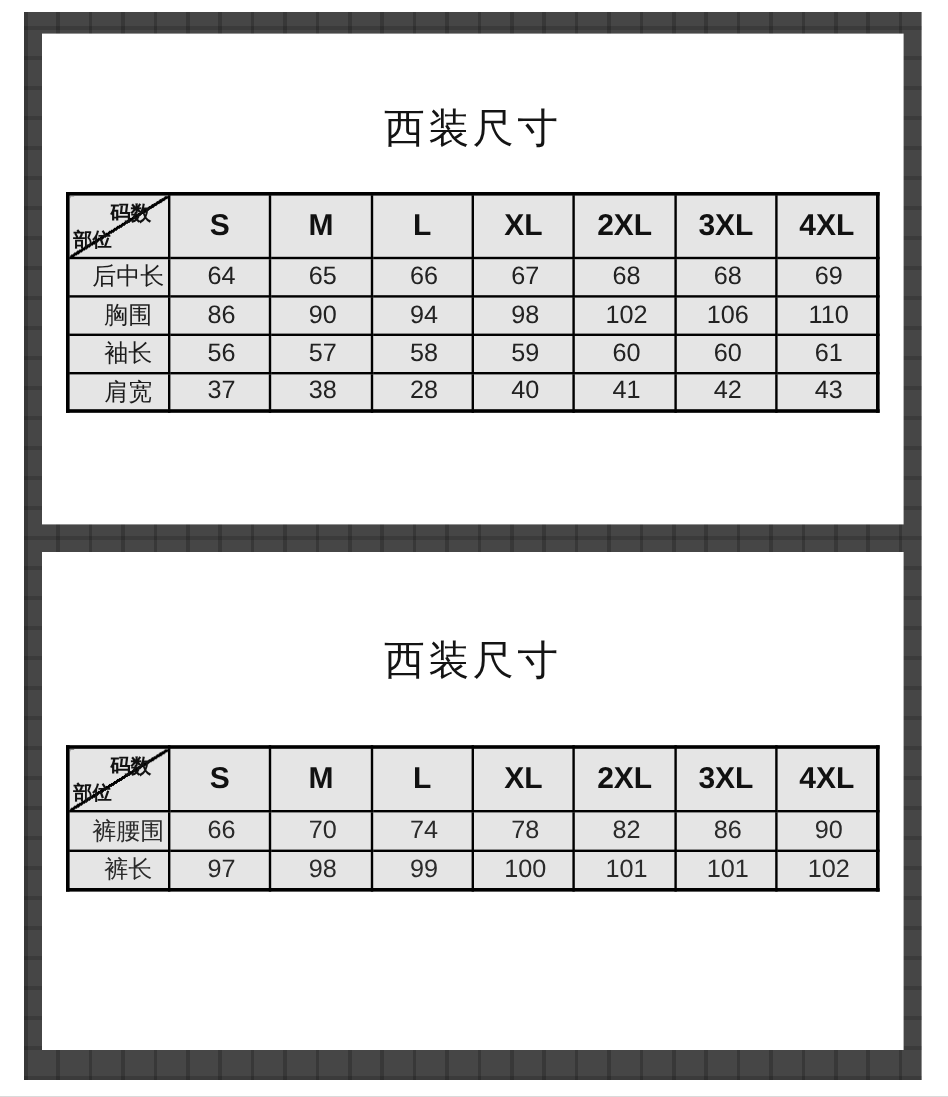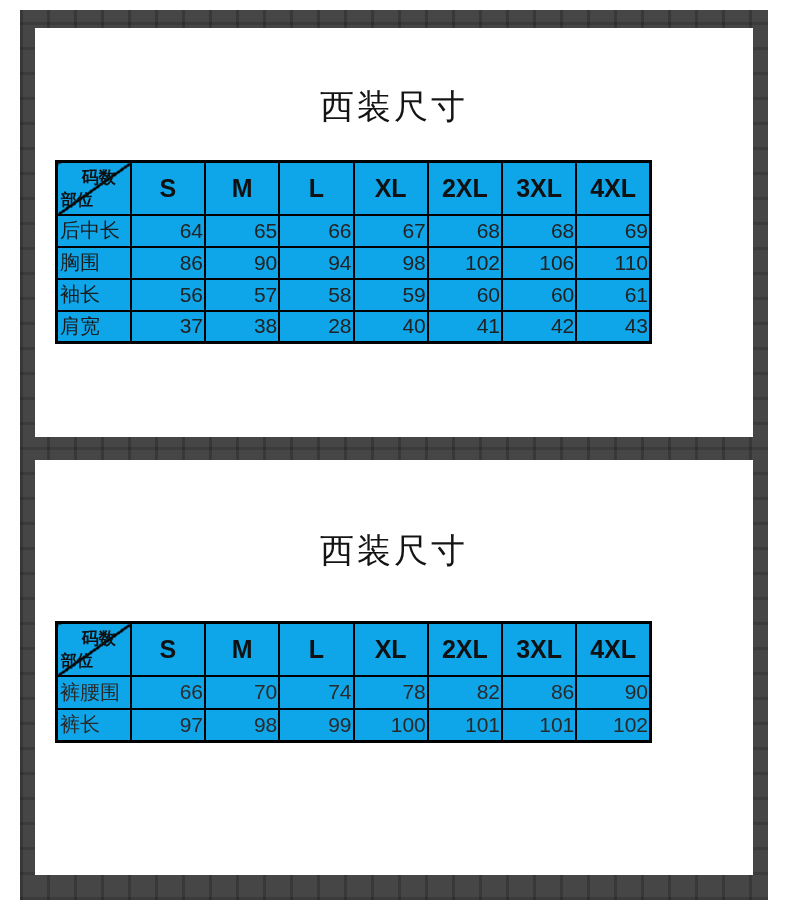--- a/index.html
+++ b/index.html
@@ -23,22 +23,22 @@
   .panel-2{top:460px;height:415px;}
   .panel-title{
     text-align:center;font-weight:400;font-size:34px;letter-spacing:3px;
     color:#141414;
   }
   .panel-1 .panel-title{margin-top:56px;}
   .panel-2 .panel-title{margin-top:68px;}
 
   table.size-table{
     border-collapse:collapse;table-layout:fixed;
-    margin-left:20px;width:597px;
-    background:#0ea5e9;
+    margin-left:20px;width:678px;
+    background:#e5e5e5;
   }
   .panel-1 table.size-table{margin-top:30px;}
   .panel-2 table.size-table{margin-top:47px;}
   table.size-table th, table.size-table td{
     border:2px solid #000;
     overflow:hidden;white-space:nowrap;
   }
   table.size-table{border:3px solid #000;}
   tr.head-row{height:53px;}
   tr.data-row{height:32px;}
@@ -55,24 +55,24 @@
   }
   .corner-top{
     position:absolute;top:3px;right:14px;
     font-size:17px;font-weight:700;color:#111;
   }
   .corner-bottom{
     position:absolute;bottom:3px;left:3px;
     font-size:16px;font-weight:700;color:#111;
   }
   th.row-label{
-    font-size:20px;font-weight:400;text-align:left;padding-left:2px;color:#1c1c1c;
+    font-size:20px;font-weight:400;text-align:center;padding-left:17px;color:#1c1c1c;
   }
   td.size-value{
-    font-size:21px;font-weight:400;text-align:right;padding-left:4px;color:#222;
+    font-size:21px;font-weight:400;text-align:center;padding-left:4px;color:#222;
   }
   .bold-table th.row-label,
   .bold-table td.size-value{font-weight:400;color:#2a2a2a;}
 </style>
 </head>
 <body>
 
 <div class="backdrop"></div>
 
 <section class="panel panel-1">

